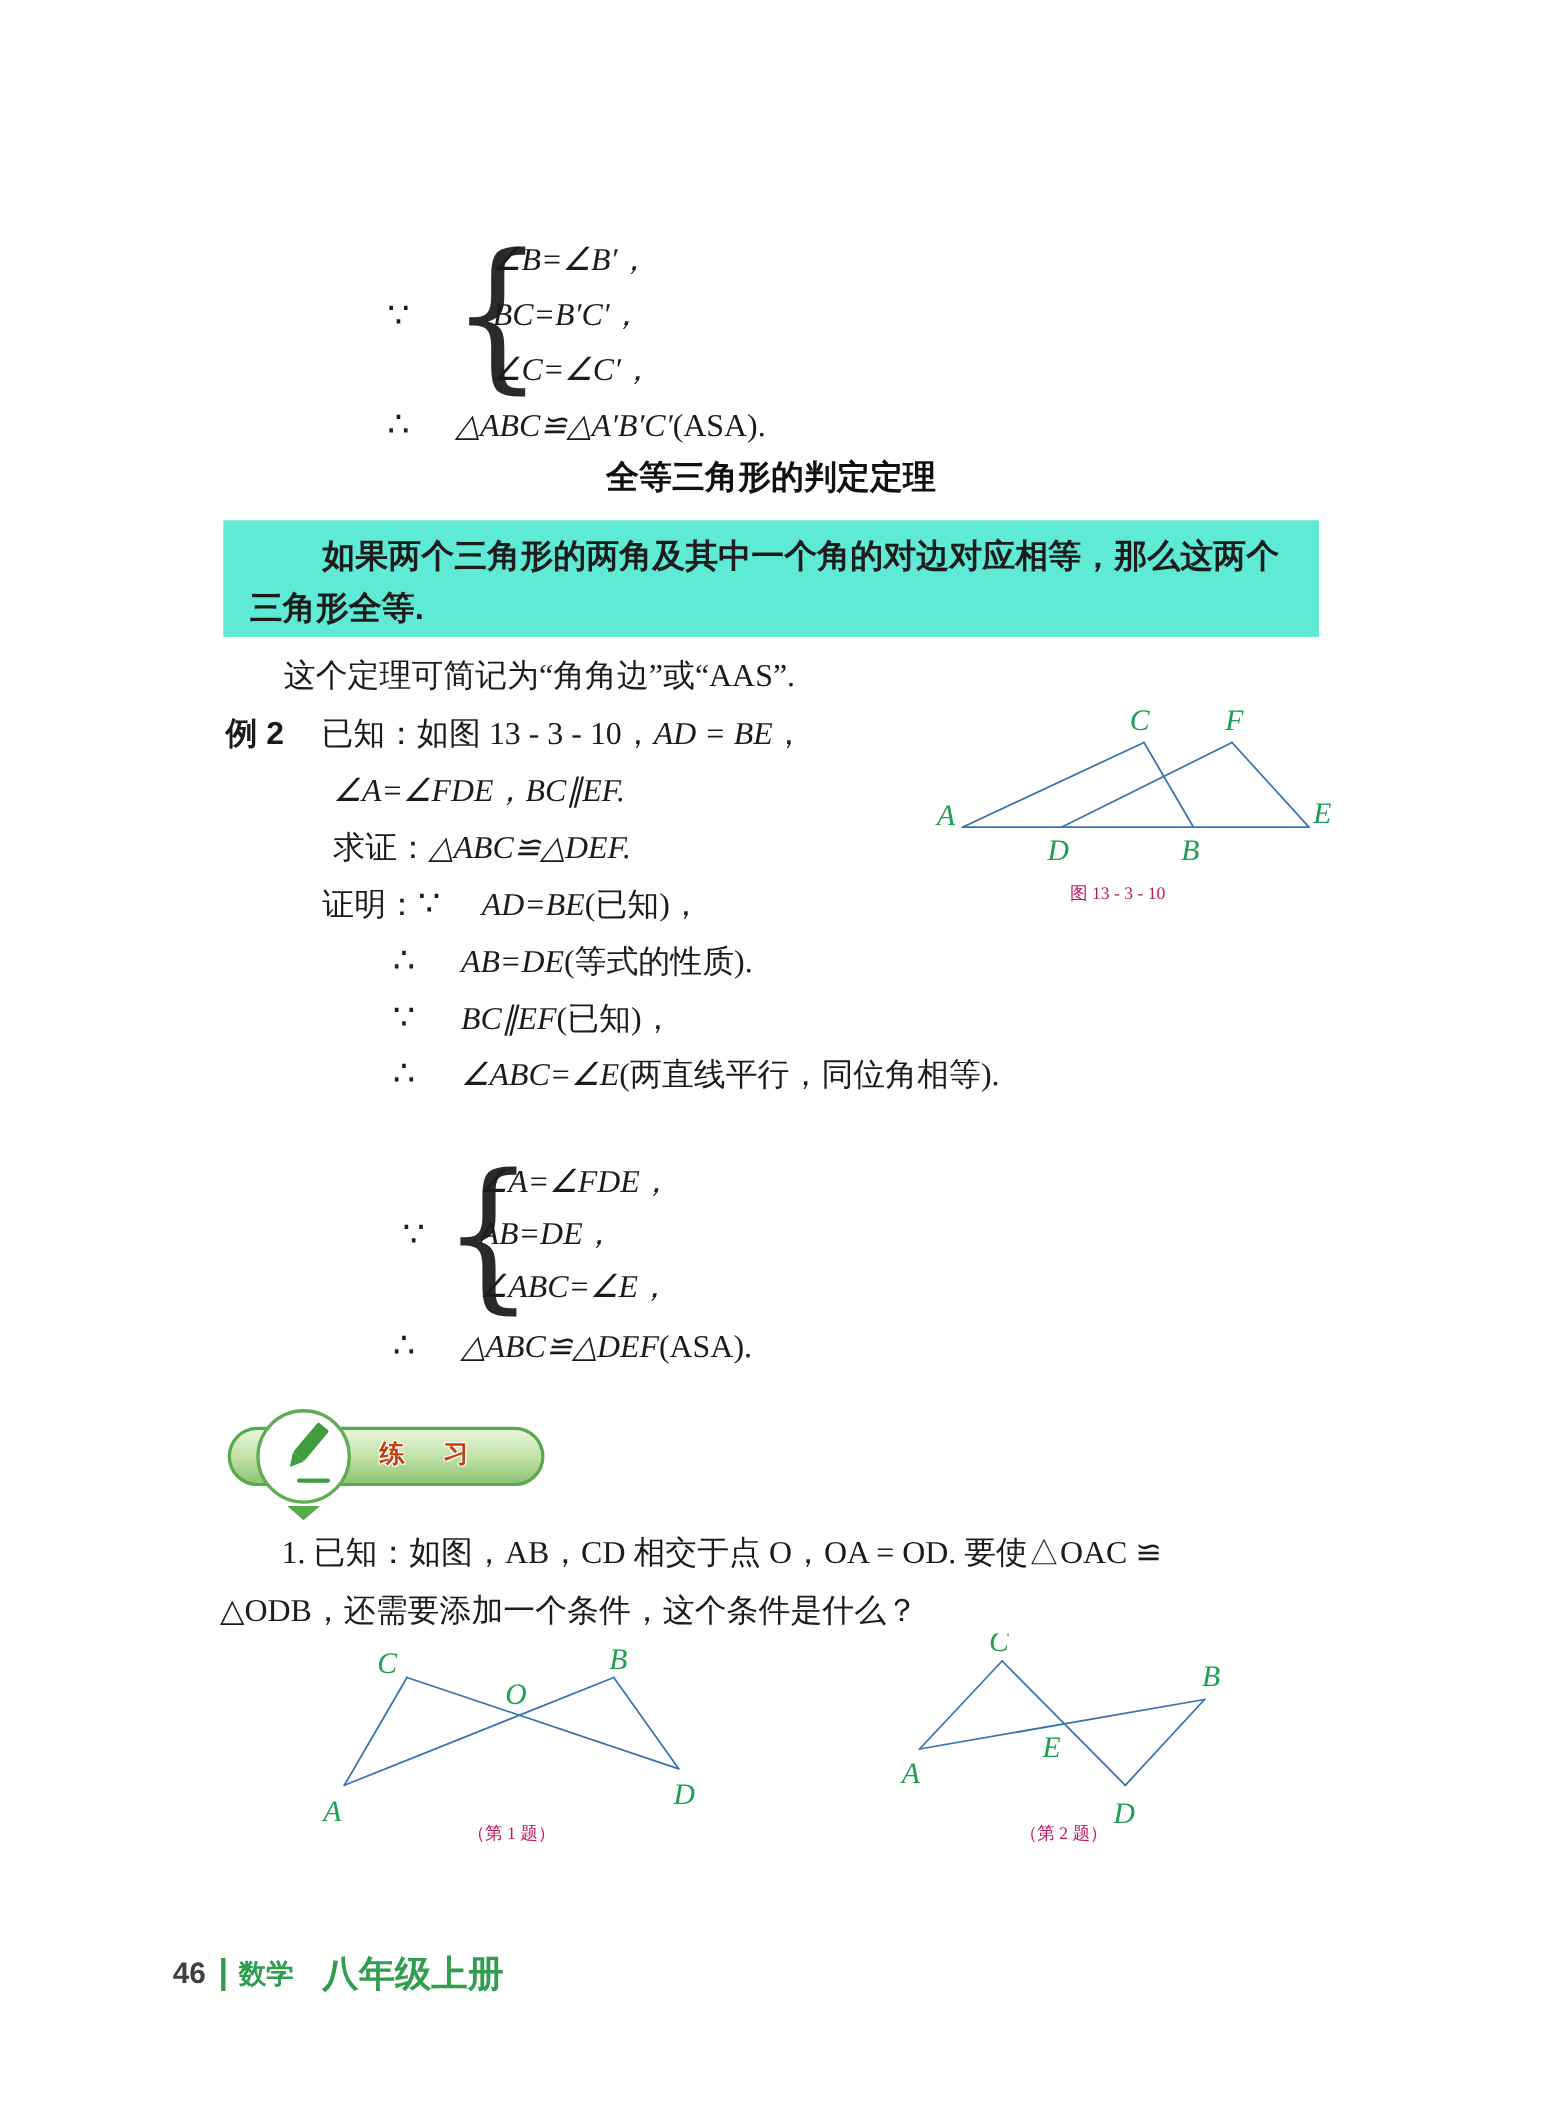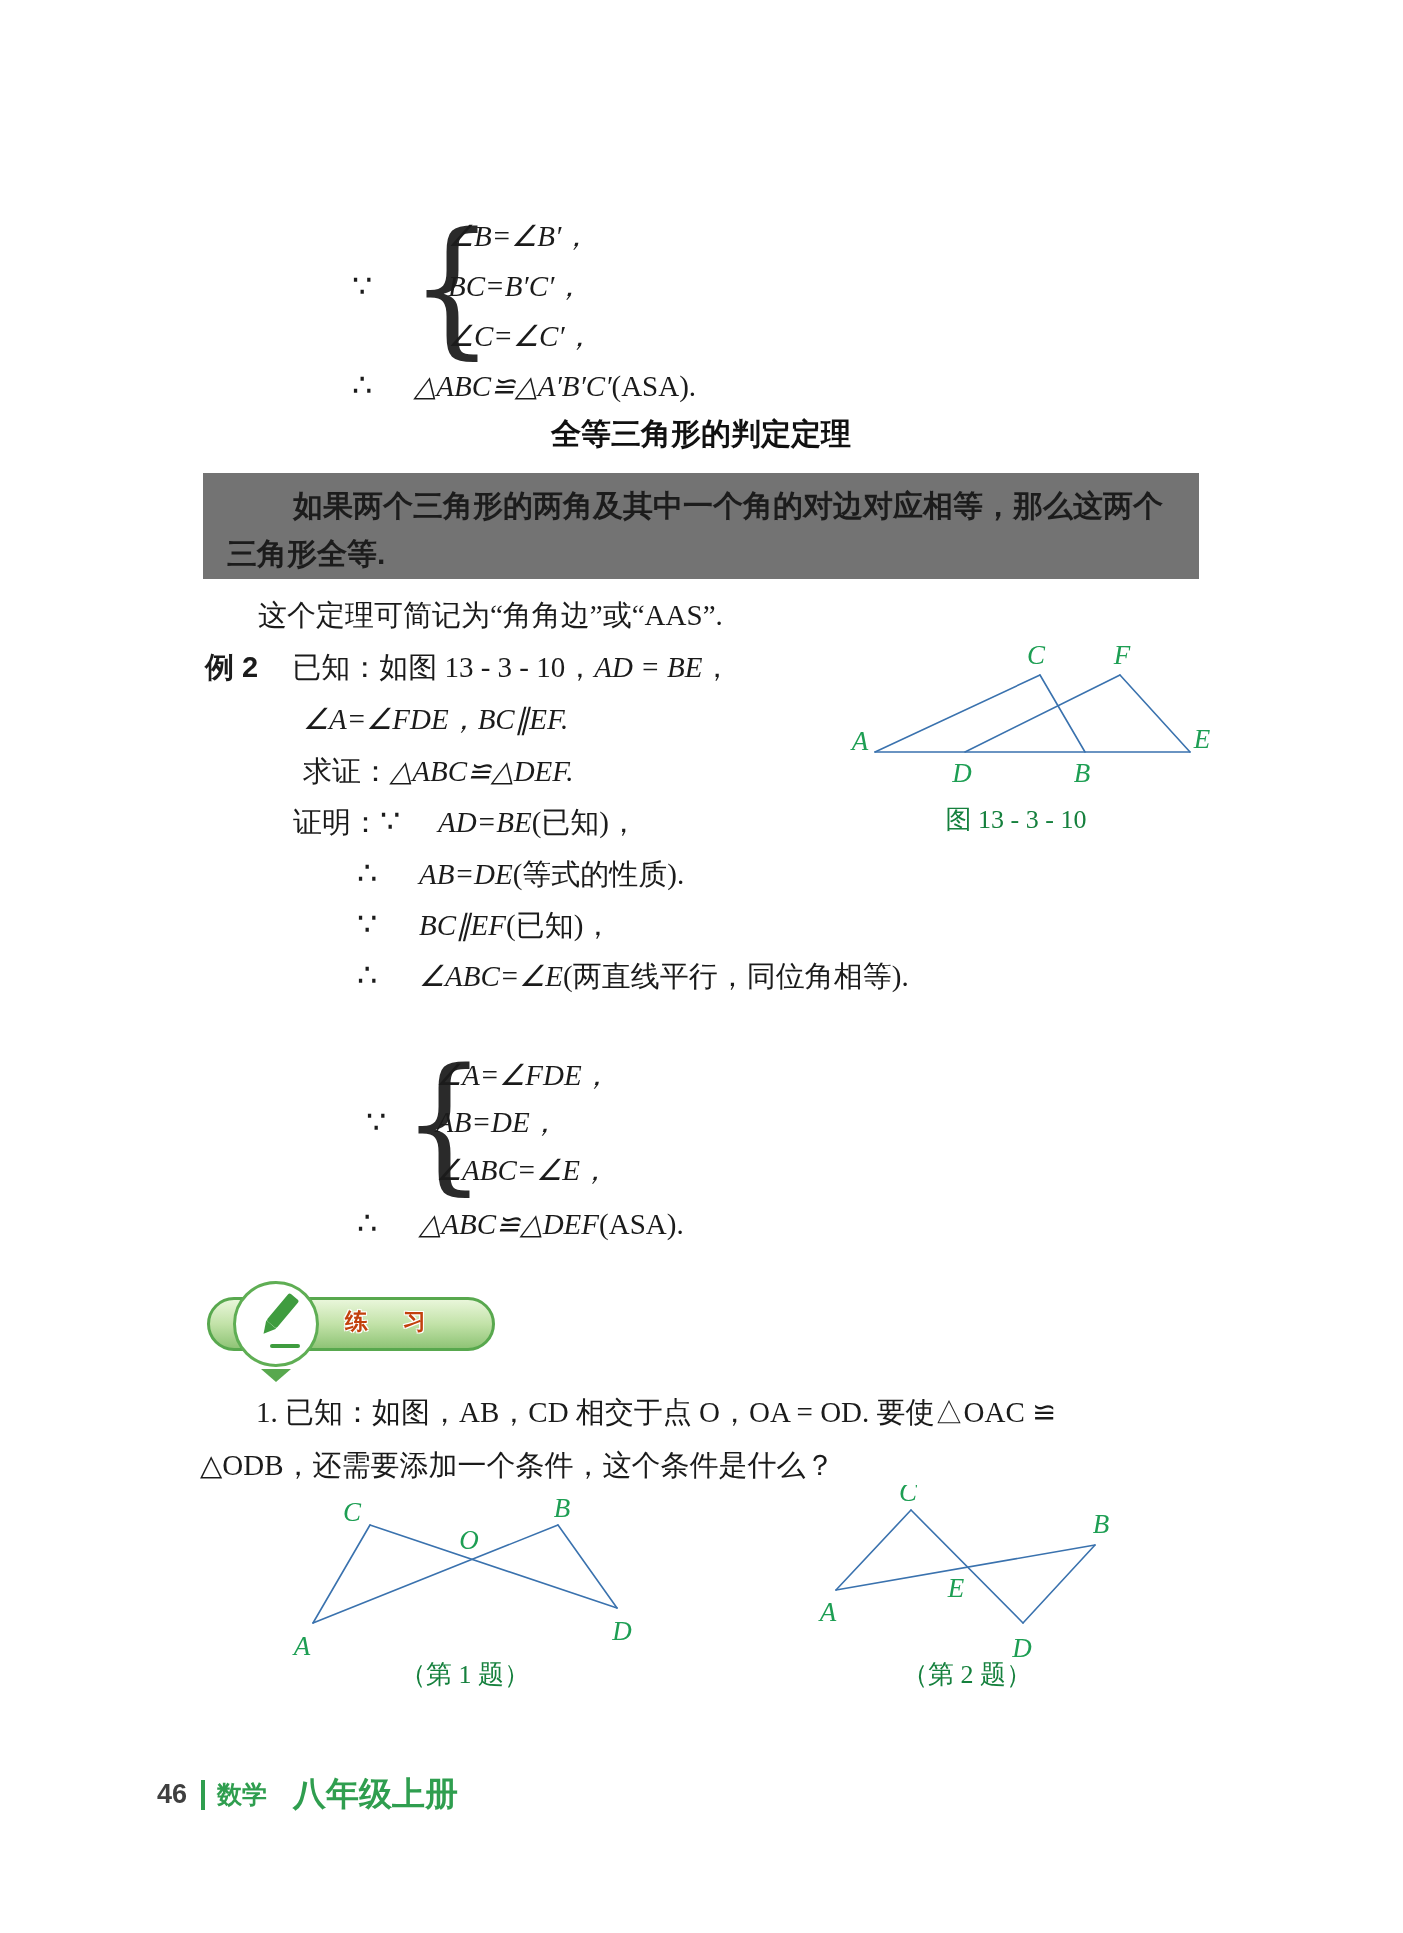--- a/index.html
+++ b/index.html
@@ -6,26 +6,26 @@
   .page{position:relative;width:1403px;height:1933px;background:#ffffff;overflow:hidden;
         font-family:"Liberation Serif",serif;color:#1b1b1b;}
   .abs{position:absolute;white-space:nowrap;}
   .line{font-size:29px;line-height:44px;}
   .math{font-family:"Liberation Serif",serif;font-style:italic;}
   .hei{font-family:"Liberation Sans",sans-serif;}
   .bold{font-weight:bold;}
   .sym{display:inline-block;width:62px;font-style:normal;}
   .brace{position:absolute;font-family:"DejaVu Serif",serif;font-size:132px;line-height:132px;
          transform:scaleY(1.12);transform-origin:50% 50%;color:#2a2a2a;font-weight:400;}
-  .greenbox{position:absolute;left:203px;top:473px;width:996px;height:106px;background:#737373;}
+  .greenbox{position:absolute;left:203px;top:473px;width:996px;height:106px;background:#5eead4;}
   .greenbox .bl{font-size:30px;line-height:50px;font-family:"Liberation Sans",sans-serif;
                 font-weight:bold;color:#1c1c1c;white-space:nowrap;}
   .heading{font-size:30px;font-family:"Liberation Sans",sans-serif;font-weight:bold;
            text-align:center;color:#111;}
-  .caption{font-size:26px;text-align:center;color:#15803d;}
+  .caption{font-size:16px;text-align:center;color:#be185d;}
   .figlabel{font-family:"Liberation Serif",serif;font-style:italic;font-size:27px;fill:#1d9e53;}
   .figline{stroke:#3a72ae;stroke-width:1.6;fill:none;stroke-linejoin:round;stroke-linecap:round;}
   
   .pill{position:absolute;left:0;top:16px;width:288px;height:54px;border-radius:29px;
         background:linear-gradient(180deg,#e9f6da 0%,#c2e2a8 50%,#8fc476 100%);
         border:3px solid #58a84e;box-sizing:border-box;}
   .badge-circle{position:absolute;left:26px;top:0;width:86px;height:86px;border-radius:50%;
         background:#ffffff;border:3px solid #5fae54;box-sizing:border-box;}
   .badge-tri{position:absolute;left:54px;top:88px;width:0;height:0;
         border-left:15px solid transparent;border-right:15px solid transparent;

